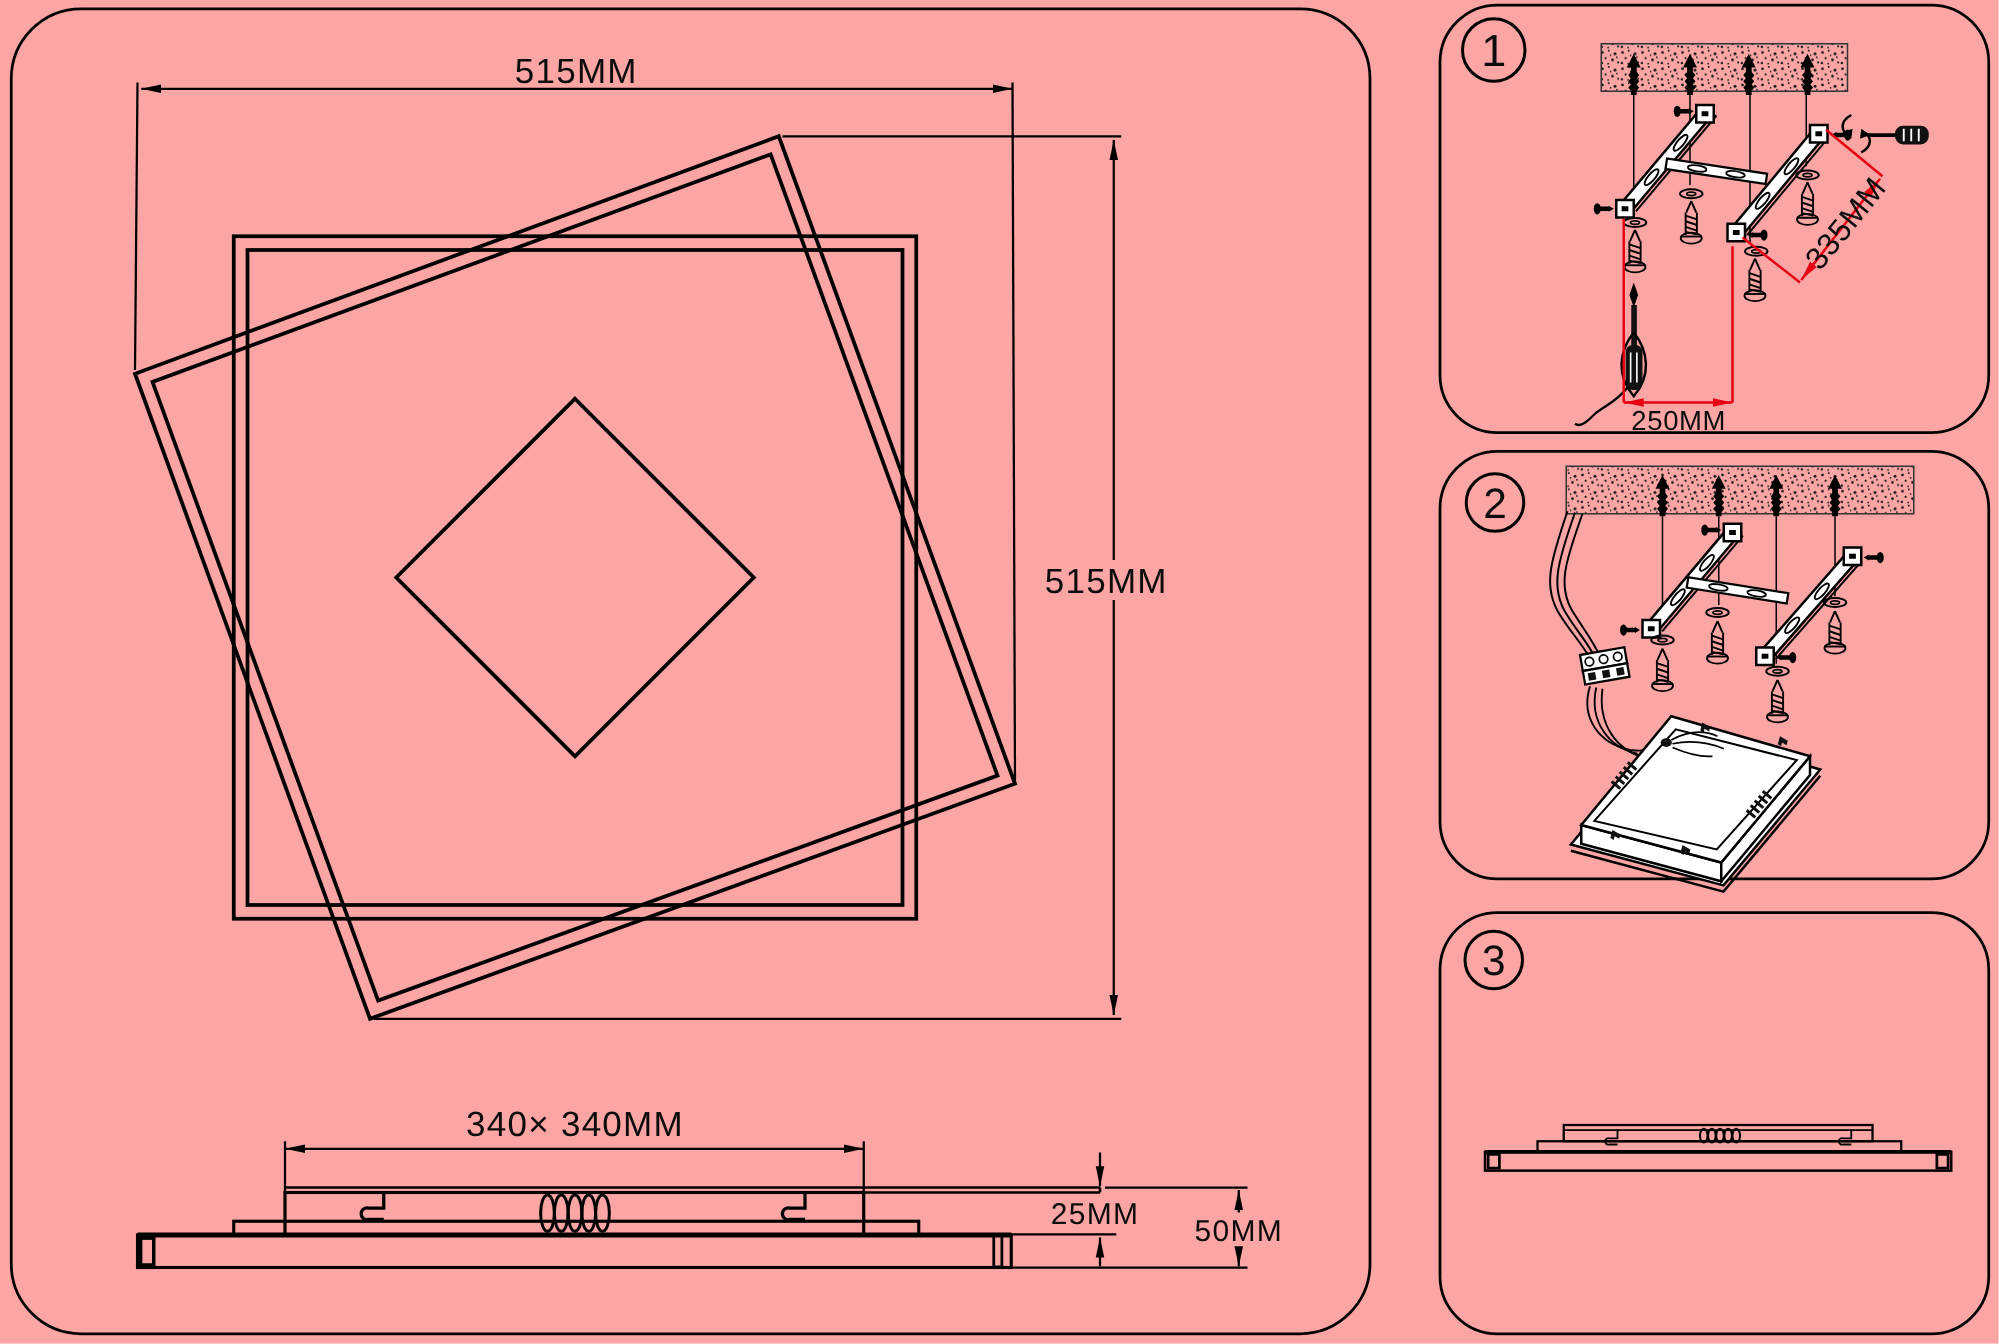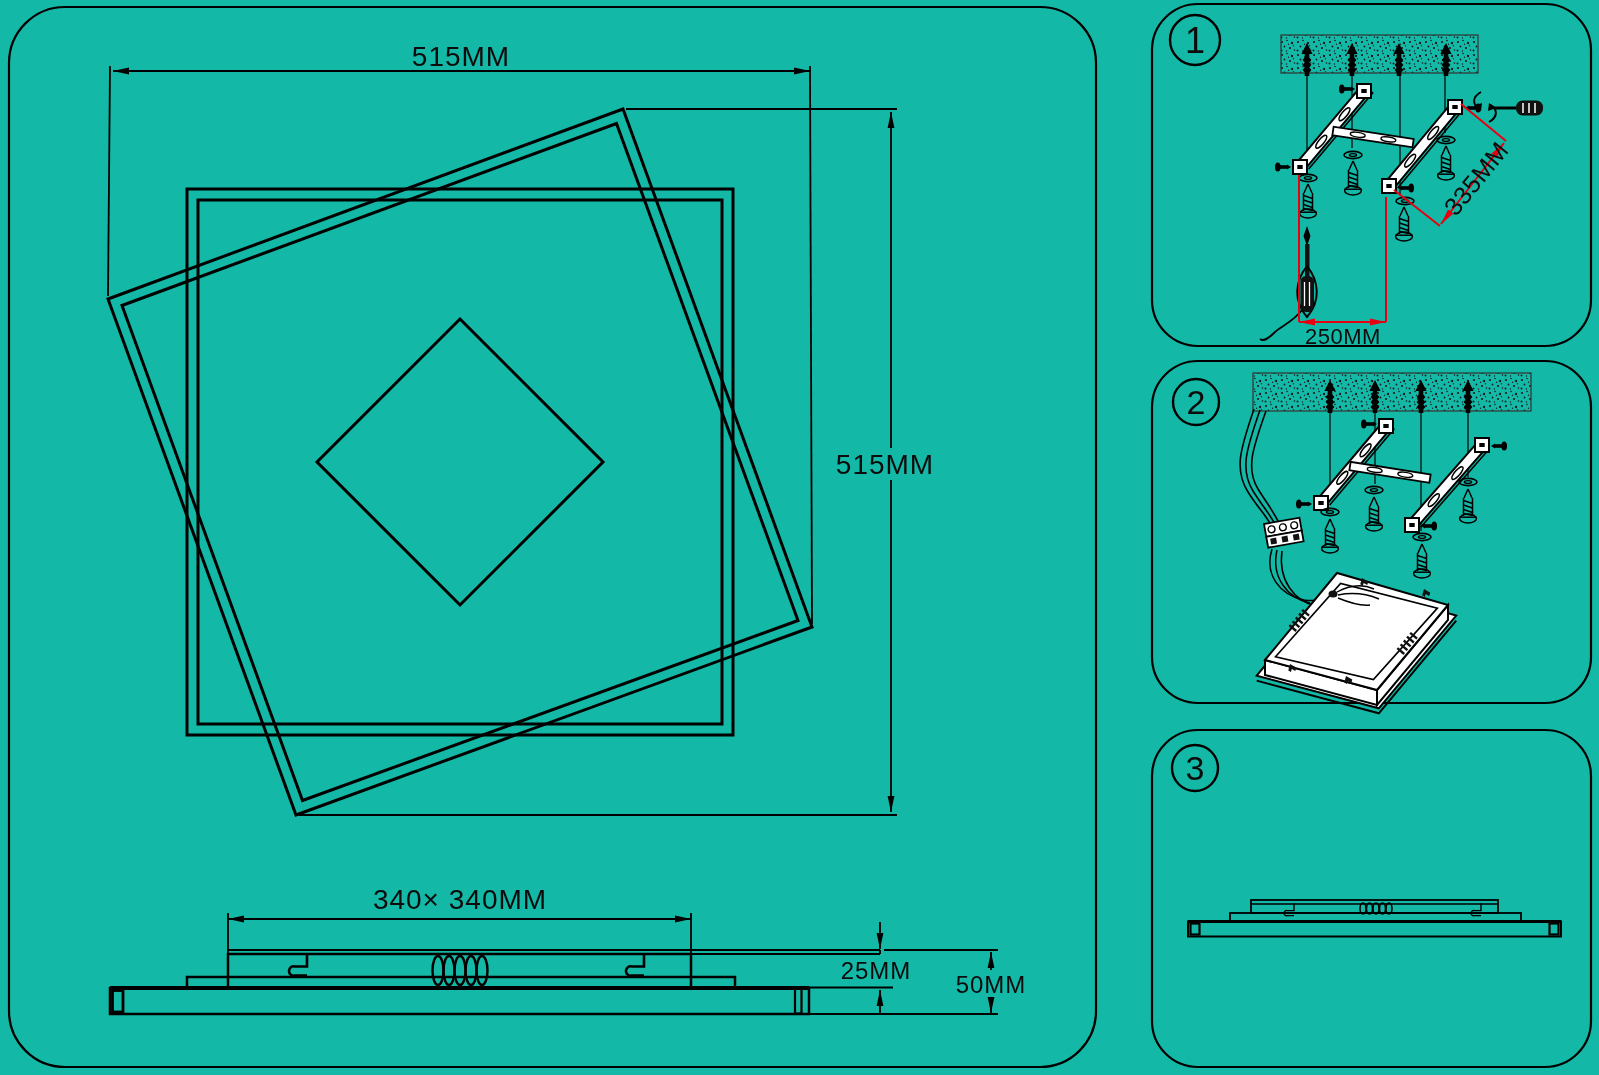--- a/index.html
+++ b/index.html
@@ -1,16 +1,16 @@
 <!DOCTYPE html>
 <html><head>
 <meta charset="utf-8">
 <style>
   html,body{margin:0;padding:0;background:#fff;}
-  .canvas{position:relative;width:1599px;height:1075px;background:#14b8a6;overflow:hidden;}
+  .canvas{position:relative;width:1599px;height:1075px;background:#fca5a5;overflow:hidden;}
   svg{display:block;}
   svg text{font-family:"Liberation Sans",sans-serif;fill:#0c0c0c;stroke:none;}
   .dim{letter-spacing:1px;}
   .dimsm{letter-spacing:.5px;}
   .stepnum{letter-spacing:0;}
 </style>
 </head>
 <body>
 
 <div class="canvas">

